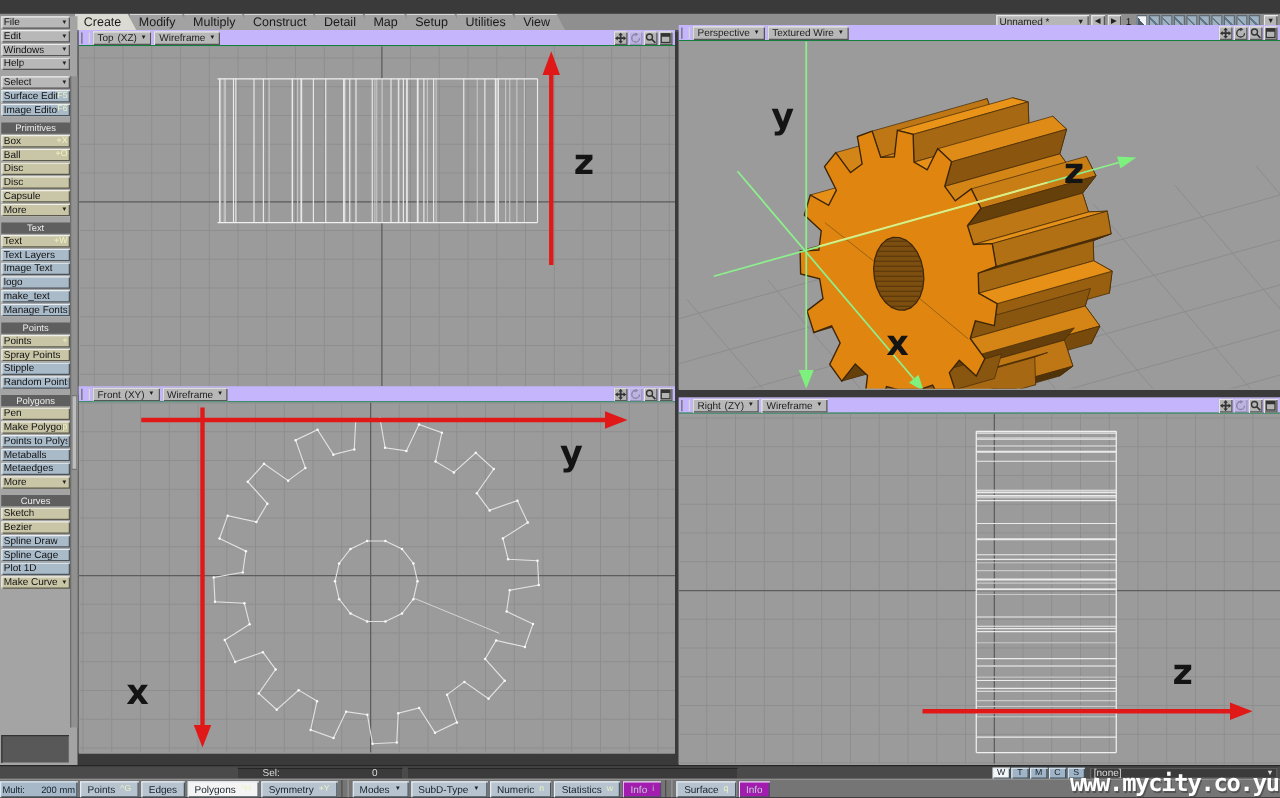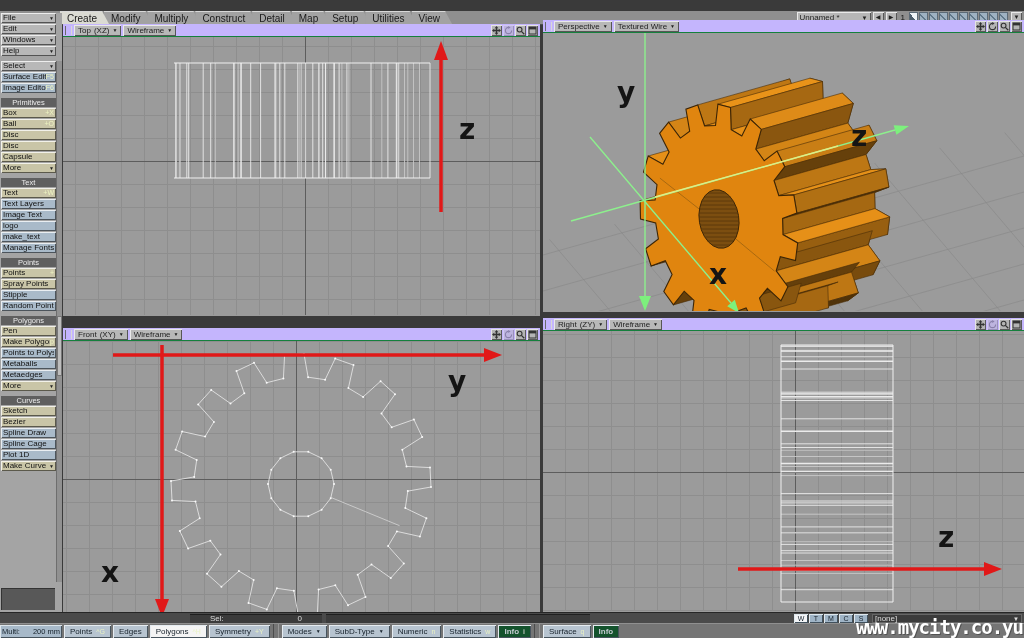--- a/index.html
+++ b/index.html
@@ -45,21 +45,21 @@
   .sb-header{height:9px;margin:0 0 1px 1px;width:55px;background:#5f5f5f;color:#ececec;
              font-size:7.5px;line-height:9px;text-align:center;}
   .sb-gap{height:4px;}
   .sb-scroll{position:absolute;right:0;top:48px;bottom:30px;width:5px;background:#919191;border-left:1px solid #6e6e6e;}
   .sb-scroll .thumb{position:absolute;left:0;right:0;top:255px;height:60px;background:#bdbdbd;border:1px solid #777;box-sizing:border-box;}
   .sb-info{position:absolute;left:1px;bottom:2px;width:54px;height:22px;background:#585858;box-shadow:inset 1px 1px 0 #333;}
   
   .vp{position:absolute;background:#9b9b9b;}
   .vp1{left:63px;top:24px;width:477px;height:292px;}
   .vp2{left:543px;top:20px;width:481px;height:292px;}
-  .vp3{left:63px;top:328px;width:477px;height:294px;}
+  .vp3{left:63px;top:309px;width:477px;height:294px;}
   .vp4{left:543px;top:318px;width:481px;height:302px;}
   .vp-header{height:13px;background:#c4b5fd;border-bottom:1px solid #15803d;display:flex;align-items:center;padding:0 1px;box-sizing:border-box;}
   .grip{width:5px;height:9px;border-left:1px solid #6b6b6b;border-right:1px solid #d8d8d8;margin:0 2px 0 1px;}
   .vph-dd{height:11px;background:#b8b8b8;box-shadow:inset 1px 1px 0 #e9e9e9,inset -1px -1px 0 #565656;
           display:flex;align-items:center;gap:3px;font-size:8px;color:#1d1d1d;padding:0 4px;margin-right:2px;}
   .vph-dd .arr{font-size:5px;}
   .vph-spacer{flex:1;}
   .vph-icons{display:flex;gap:1px;margin-right:1px;}
   .vicon{width:11px;height:11px;background:#b4b4b4;box-shadow:inset 1px 1px 0 #e4e4e4,inset -1px -1px 0 #5a5a5a;
          display:flex;align-items:center;justify-content:center;}
@@ -92,21 +92,21 @@
              display:flex;align-items:center;border-top:1px solid #8f8f8f;}
   .gridbox{width:62px;height:13px;margin:0 2px 0 0;background:#a7b9c9;box-shadow:inset 1px 1px 0 #dde6ec,inset -1px -1px 0 #45525c;
            font-size:7.5px;line-height:13px;color:#14202a;display:flex;padding:0 2px;box-sizing:border-box;}
   .gridbox .gval{margin-left:auto;}
   .bb-buttons{display:flex;align-items:center;height:15px;}
   .bbtn{height:13px;background:#b7c4d0;box-shadow:inset 1px 1px 0 #e6ecf1,inset -1px -1px 0 #47545e;
         font-size:8px;line-height:13px;color:#15202a;padding:0 6px;margin-right:2px;display:flex;align-items:center;gap:4px;white-space:nowrap;}
   .bbtn .sc{color:#e9f2c4;font-size:7px;}
   .bbtn .arr{font-size:5px;}
   .bbtn.active{background:#f4f4f4;}
-  .bbtn.disabled{background:#14532d;color:#c3cbd1;font-weight:bold;}
+  .bbtn.disabled{background:#a21caf;color:#c3cbd1;}
   .bbtn.disabled .sc{color:#b9c4b9;}
   .sep{width:4px;height:15px;border-left:1px solid #4c4c4c;border-right:1px solid #979797;margin:0 3px 0 1px;}
   .watermark{position:absolute;right:1px;bottom:0px;font:700 19px "DejaVu Sans Mono",monospace;
              color:#fff;letter-spacing:-1px;z-index:9;text-shadow:1px 1px 0 rgba(60,60,60,.6);}
 </style>
 </head>
 <body>
 
 <div class="window">
 

